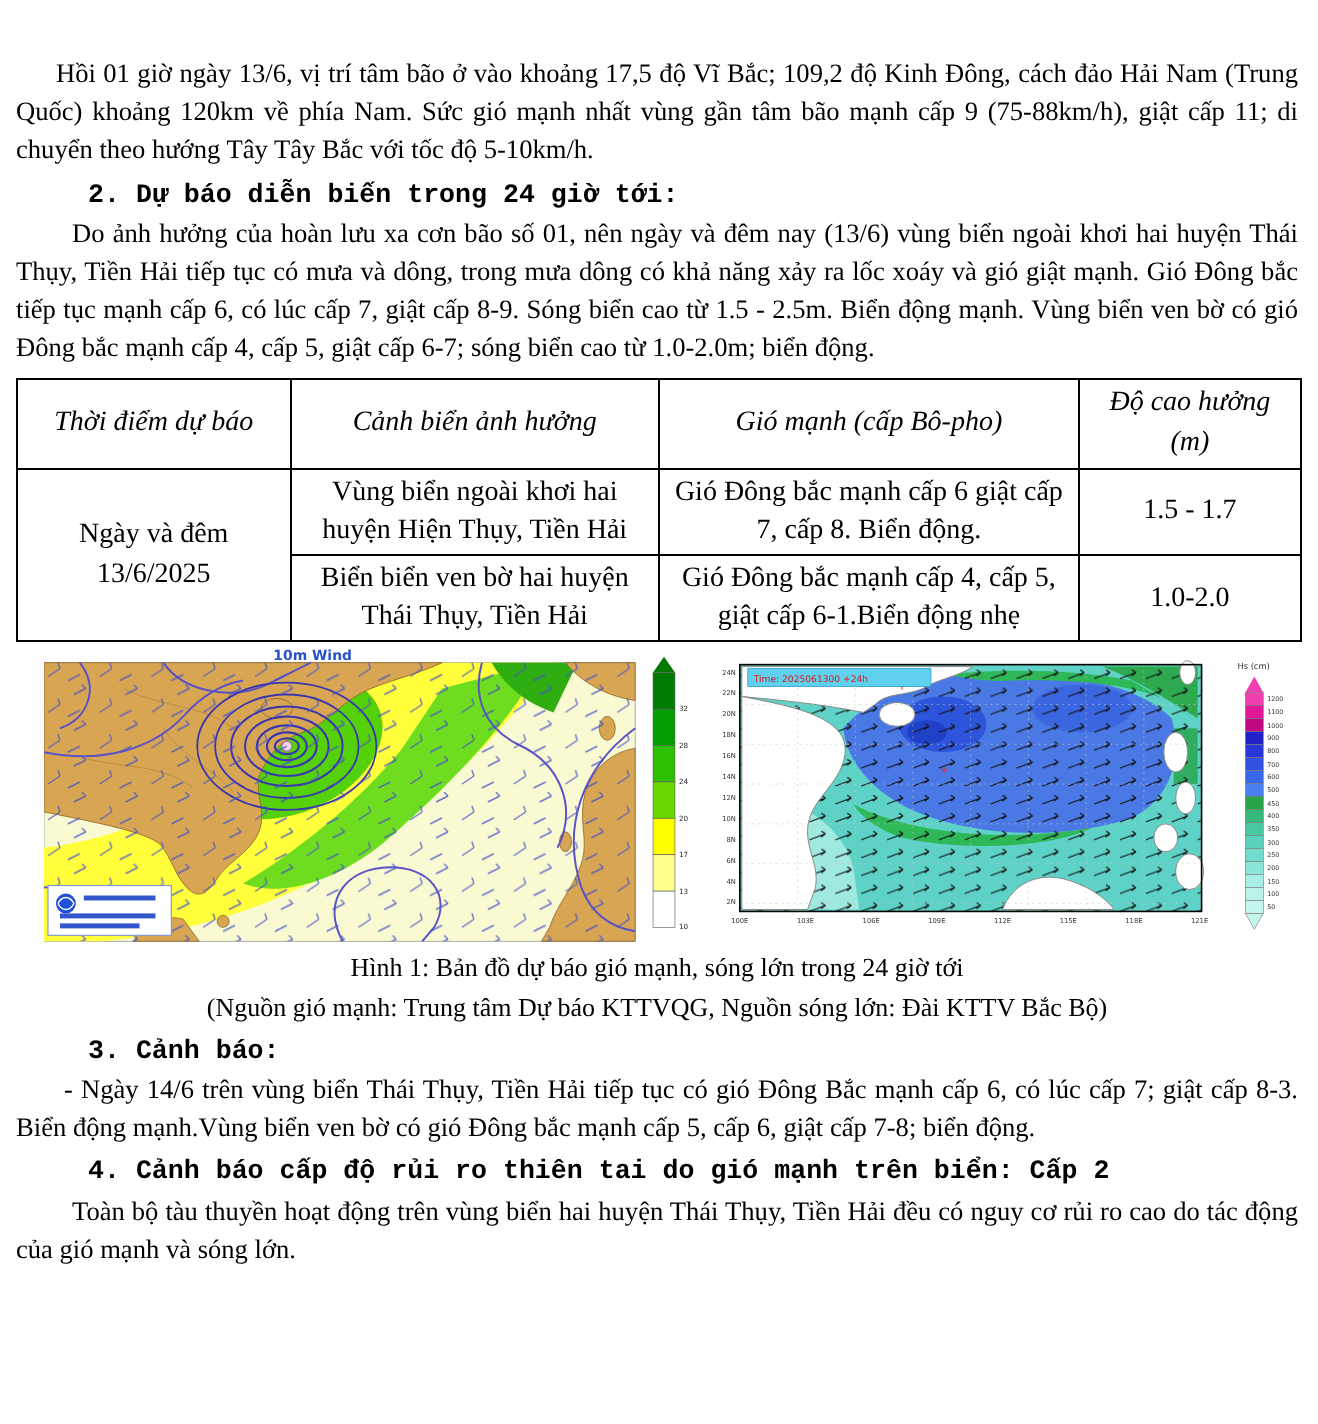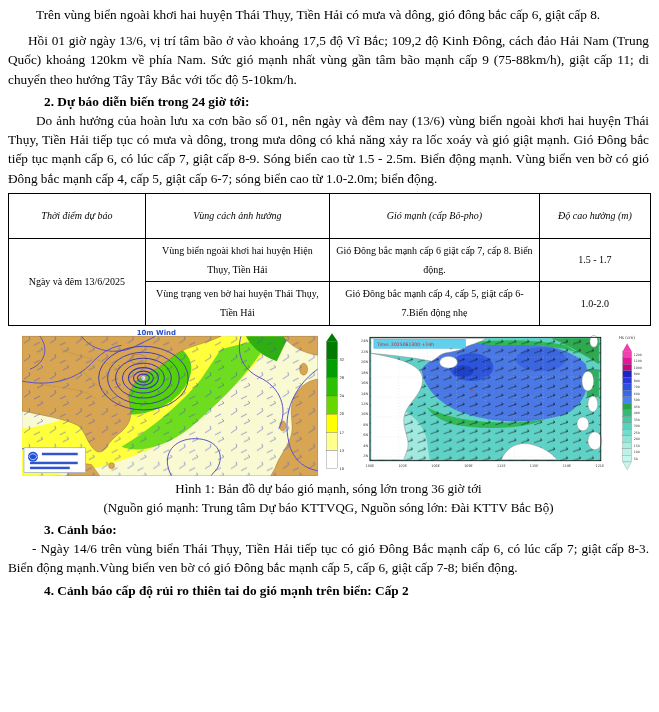--- a/index.html
+++ b/index.html
@@ -7,70 +7,69 @@
     width:659px;height:712px;overflow:hidden;
     font-family:"Liberation Serif","DejaVu Serif",serif;
     font-size:13.3px;line-height:19.2px;color:#000;
   }
   .page{padding:5px 10px 0 8px;}
   .heading{font-weight:bold;margin:0 0 0 36px;}
   .para{margin:0;text-align:justify;}
   .ind28{text-indent:28px;}
   .ind20{text-indent:20px;}
   .ind24{text-indent:24px;}
-  .mt6{margin-top:7px;}
-  .mt3{margin-top:3px;}
+  .mt6{margin-top:22px;}
+  .mt3{margin-top:3px;font-family:Liberation Mono, monospace;}
   table.fc{
     border-collapse:collapse;width:643px;margin:5px 0 0 0;
-    font-size:10px;
+    font-size:14px;
   }
   table.fc td,table.fc th{
     border:1px solid #000;text-align:center;vertical-align:middle;
     padding:2px 6px;font-weight:normal;
   }
   table.fc th{font-style:italic;height:40px;}
   table.fc td{height:38px;}
   .figure-row{display:flex;align-items:flex-start;margin:3px 0 0 14px;gap:8px;}
   .caption{text-align:center;margin:3px 0 0 0;font-size:13px;}
   svg text{font-family:"DejaVu Sans",sans-serif;}
 </style>
 </head>
 <body>
 
 <div class="page">
 
-  <p class="para ind28">Trên vùng biển ngoài khơi hai huyện Thái Thụy, Tiền Hải có mưa và dông, gió đông bắc cấp 6, giật cấp 8.</p>
   <p class="para ind20 mt6">Hồi 01 giờ ngày 13/6, vị trí tâm bão ở vào khoảng 17,5 độ Vĩ Bắc; 109,2 độ Kinh Đông, cách đảo Hải Nam (Trung Quốc) khoảng 120km về phía Nam. Sức gió mạnh nhất vùng gần tâm bão mạnh cấp 9 (75-88km/h), giật cấp 11; di chuyển theo hướng Tây Tây Bắc với tốc độ 5-10km/h.</p>
 
   <p class="heading mt3">2. Dự báo diễn biến trong 24 giờ tới:</p>
   <p class="para ind28">Do ảnh hưởng của hoàn lưu xa cơn bão số 01, nên ngày và đêm nay (13/6) vùng biển ngoài khơi hai huyện Thái Thụy, Tiền Hải tiếp tục có mưa và dông, trong mưa dông có khả năng xảy ra lốc xoáy và gió giật mạnh. Gió Đông bắc tiếp tục mạnh cấp 6, có lúc cấp 7, giật cấp 8-9. Sóng biển cao từ 1.5 - 2.5m. Biển động mạnh. Vùng biển ven bờ có gió Đông bắc mạnh cấp 4, cấp 5, giật cấp 6-7; sóng biển cao từ 1.0-2.0m; biển động.</p>
 
   <table class="fc">
     <colgroup>
       <col style="width:21.3%">
         <col style="width:28.7%">
         <col style="width:32.7%">
         <col style="width:17.3%">
     </colgroup>
     <tbody>
         <tr>
       <th>Thời điểm dự báo</th>
-      <th>Vùng cách ảnh hưởng</th>
+      <th>Cảnh biển ảnh hưởng</th>
       <th>Gió mạnh (cấp Bô-pho)</th>
       <th>Độ cao hưởng (m)</th>
     </tr>
     <tr>
       <td rowspan="2">Ngày và đêm 13/6/2025</td>
       <td>Vùng biển ngoài khơi hai huyện Hiện Thụy, Tiền Hải</td>
       <td>Gió Đông bắc mạnh cấp 6 giật cấp 7, cấp 8. Biển động.</td>
       <td>1.5 - 1.7</td>
     </tr>
     <tr>
-      <td>Vùng trạng ven bờ hai huyện Thái Thụy, Tiền Hải</td>
-      <td>Gió Đông bắc mạnh cấp 4, cấp 5, giật cấp 6-7.Biển động nhẹ</td>
+      <td>Biển biển ven bờ hai huyện Thái Thụy, Tiền Hải</td>
+      <td>Gió Đông bắc mạnh cấp 4, cấp 5, giật cấp 6-1.Biển động nhẹ</td>
       <td>1.0-2.0</td>
     </tr>
   </tbody>
     </table>
 
   <div class="figure-row">
 
     <svg width="324" height="147" viewBox="0 0 324 147">
       <defs>
         <pattern id="barbPat" width="26" height="18" patternUnits="userSpaceOnUse">
@@ -270,22 +269,23 @@
           <text x="283" y="104.9">250</text>
           <text x="283" y="111.4">200</text>
           <text x="283" y="118">150</text>
           <text x="283" y="124.5">100</text>
           <text x="283" y="131">50</text>
         </g>
       </g>
     </svg>
   </div>
 
-  <p class="caption">Hình 1: Bản đồ dự báo gió mạnh, sóng lớn trong 36 giờ tới</p>
+  <p class="caption">Hình 1: Bản đồ dự báo gió mạnh, sóng lớn trong 24 giờ tới</p>
   <p class="caption" style="margin-top:0">(Nguồn gió mạnh: Trung tâm Dự báo KTTVQG, Nguồn sóng lớn: Đài KTTV Bắc Bộ)</p>
 
   <p class="heading mt3">3. Cảnh báo:</p>
   <p class="para ind24">- Ngày 14/6 trên vùng biển Thái Thụy, Tiền Hải tiếp tục có gió Đông Bắc mạnh cấp 6, có lúc cấp 7; giật cấp 8-3. Biển động mạnh.Vùng biển ven bờ có gió Đông bắc mạnh cấp 5, cấp 6, giật cấp 7-8; biển động.</p>
 
   <p class="heading mt3">4. Cảnh báo cấp độ rủi ro thiên tai do gió mạnh trên biển: Cấp 2</p>
 
+  <p class="para ind28">Toàn bộ tàu thuyền hoạt động trên vùng biển hai huyện Thái Thụy, Tiền Hải đều có nguy cơ rủi ro cao do tác động của gió mạnh và sóng lớn.</p>
 
 </div>
 
 </body></html>

